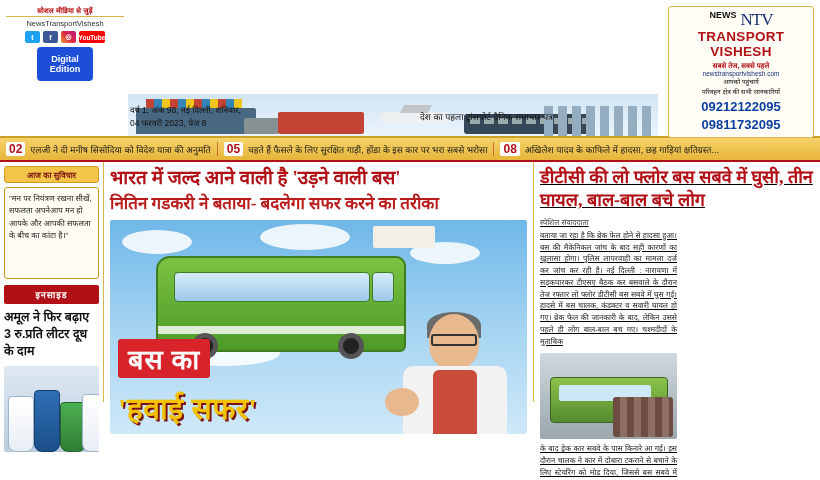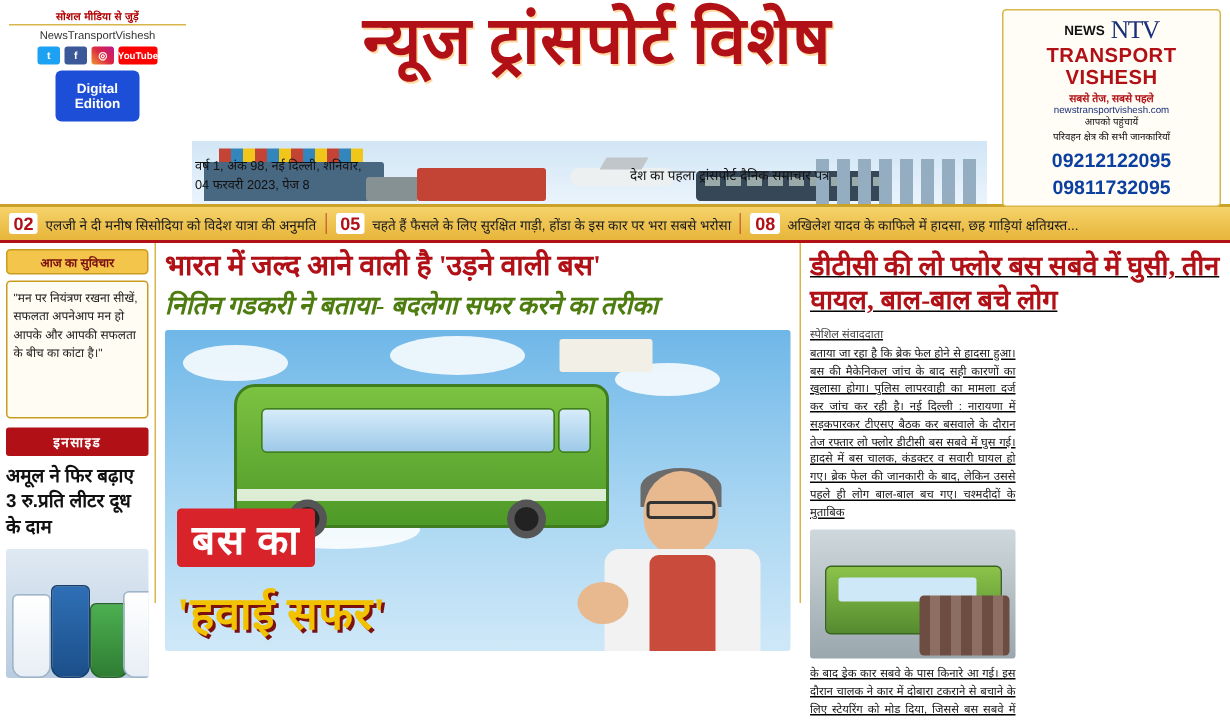--- a/index.html
+++ b/index.html
@@ -48,21 +48,21 @@
     line-height: 1.5; text-align: left;
   }
   .mh-sub {
     position: absolute; left: 420px; top: 110px; font-size: 9px; color: #111;
   }
   .mh-right {
     position: absolute; right: 6px; top: 6px; width: 146px; text-align: center;
     border: 1px solid #d8b64a; border-radius: 3px; padding: 3px 2px 4px;
     background: #fffdf5;
   }
-  .ntv-row { display: flex; align-items: center; justify-content: center; gap: 4px; }
+  .ntv-row { display: flex; align-items: flex-start; justify-content: center; gap: 4px; }
   .ntv-news { font-size: 9px; font-weight: bold; color: #111; }
   .ntv-logo {
     font-family: "Liberation Serif", serif; font-size: 17px; font-weight: normal;
     color: #1a2f7a; letter-spacing: -1px;
   }
   .ntv-name {
     font-size: 13.5px; font-weight: bold; color: #b11116; letter-spacing: .3px;
     margin-top: -1px;
   }
   .ntv-tag { font-size: 7px; color: #b11116; font-weight: bold; margin-top: 2px; }
@@ -134,23 +134,22 @@
   }
   .pouch.b { background: linear-gradient(#2f6fb5,#1b4f8a); border-color:#17406f; }
   .pouch.g { background: linear-gradient(#4caf50,#2f7d33); border-color:#256428; }
 
   
   .mid-head1 {
     font-size: 19px; font-weight: bold; color: #b11116; line-height: 1.25;
     font-family: "Liberation Serif", serif;
   }
   .mid-head2 {
-    font-size: 17px; font-weight: bold; color: #4d7c0f; line-height: 1.3; margin-top: 3px;
+    font-size: 17px; font-weight: bold; color: #b91c1c; line-height: 1.3; margin-top: 3px;
     font-family: "Liberation Serif", serif;
-    font-style: italic;
   }
   .bus-photo {
     margin-top: 5px; position: relative; height: 214px; border-radius: 2px; overflow: hidden;
     background: linear-gradient(#6fb7e8 0%, #a9d6f2 55%, #cfe8f8 100%);
   }
   .cloud { position: absolute; background: #fff; border-radius: 50%; opacity: .85; }
   .bus {
     position: absolute; left: 46px; top: 36px; width: 250px; height: 96px;
     background: linear-gradient(#7cc242,#4e9a28); border-radius: 14px 10px 6px 6px;
     border: 2px solid #3f7d20;
@@ -228,23 +227,20 @@
         <span class="soc fb">f</span>
         <span class="soc ig">◎</span>
         <span class="soc yt">YouTube</span>
       </div>
       <div class="digital-badge">
         <span>Digital</span>
         <span>Edition</span>
       </div>
     </div>
 
-    <div class="mh-center">
-      <div class="paper-title">न्यूज ट्रांसपोर्ट विशेष</div>
-    </div>
 
     <div class="mh-meta">
       <div>वर्ष 1, अंक 98, नई दिल्ली, शनिवार,</div>
       <div>04 फरवरी 2023, पेज 8</div>
     </div>
     <div class="mh-sub">देश का पहला ट्रांसपोर्ट दैनिक समाचार पत्र</div>
 
     <div class="mh-right">
       <div class="ntv-row">
         <span class="ntv-news">NEWS</span>

